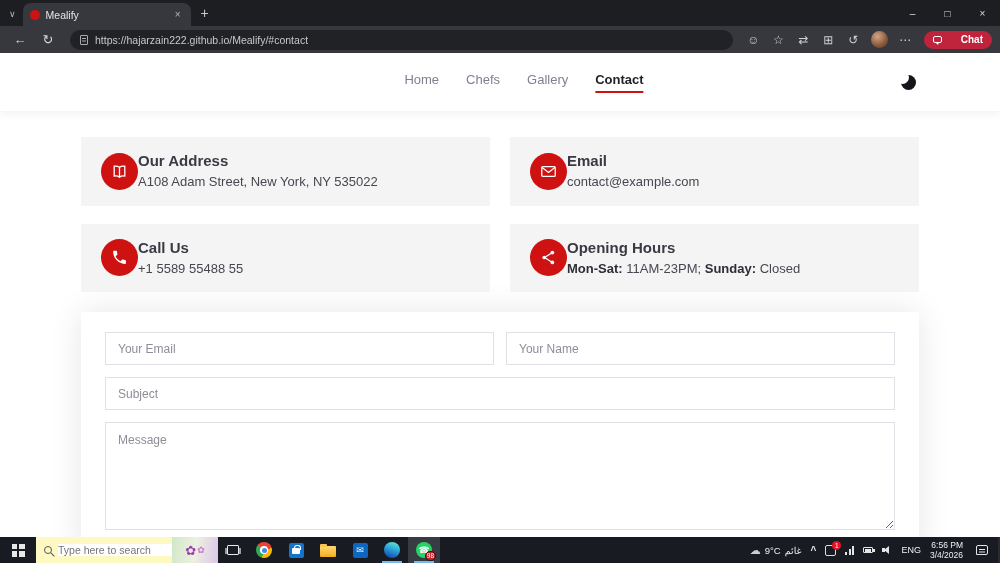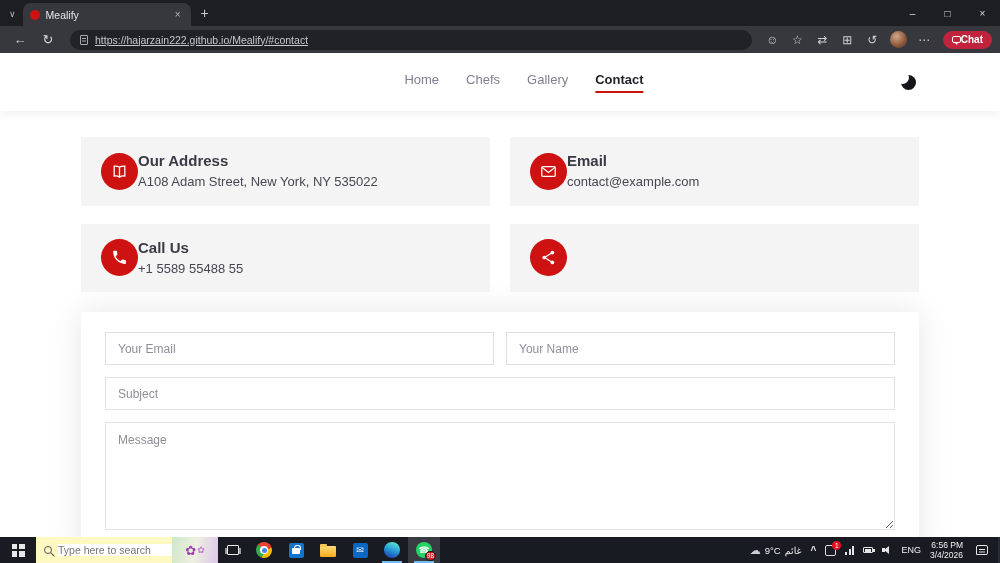--- a/index.html
+++ b/index.html
@@ -18,24 +18,24 @@
   .new-tab { color:#c9c9cd; font-size:14px; padding:0 10px 5px 10px; }
   .win-controls { position:absolute; right:0; top:0; height:26px; display:flex; }
   .win-btn { width:35px; height:26px; display:flex; align-items:center; justify-content:center; color:#dcdcde; font-size:10px; }
 
   
   .toolbar { height:27px; background:#36383d; display:flex; align-items:center; padding:0 8px; gap:4px; flex:none; }
   .nav-btn { color:#d6d6da; font-size:13px; width:24px; text-align:center; }
   .urlbar { flex:1; height:20px; background:#202225; border-radius:10px; display:flex; align-items:center; padding:0 10px; gap:7px; margin:0 6px; }
   .doc-icon { width:8px; height:10px; border:1.2px solid #a9a9af; border-radius:1px; position:relative; flex:none; }
   .doc-icon::after { content:''; position:absolute; left:1px; top:2px; width:4px; height:1px; background:#a9a9af; box-shadow:0 2.5px 0 #a9a9af; }
-  .url-text { color:#c7c8cc; font-size:10.5px; white-space:nowrap; overflow:hidden;text-decoration:underline; }
+  .url-text { color:#c7c8cc; font-size:10.5px; white-space:nowrap; overflow:hidden; }
   .tool-icon { color:#cfcfd4; font-size:12px; width:21px; text-align:center; }
   .avatar { width:17px; height:17px; border-radius:50%; background:radial-gradient(circle at 38% 32%, #d2a88a, #8a5638 60%, #5e3a26); margin:0 3px; flex:none; }
-  .chat-btn { background:#c0233c; color:#fff; height:18px; border-radius:9px; display:flex; align-items:center; gap:0; padding:0 9px; font-size:10px; font-weight:bold; margin-left:4px; }
+  .chat-btn { background:#c0233c; color:#fff; height:18px; border-radius:9px; display:flex; align-items:center; gap:19px; padding:0 9px; font-size:10px; font-weight:bold; margin-left:4px; }
   .bubble { width:9px; height:7px; border:1.3px solid #fff; border-radius:2px; position:relative; }
   .bubble::after { content:''; position:absolute; left:1px; bottom:-3px; border-left:3px solid transparent; border-right:1px solid transparent; border-top:3px solid #fff; }
 
   
   .viewport { flex:1; background:#fff; overflow:hidden; position:relative; }
 
   .site-header { height:58px; background:#fff; box-shadow:0 2px 10px rgba(0,0,0,0.07); position:relative; display:flex; align-items:center; z-index:2; }
   .logo { margin-left:78px; font-size:23px; font-weight:bold; color:#2a2a36; letter-spacing:0.3px; }
   .logo .dot { color:#ce1212; }
   .site-nav { position:absolute; left:calc(50% + 24px); transform:translateX(-50%); display:flex; gap:27px; align-items:center; }
@@ -206,20 +206,24 @@
 
       <div class="card">
         <div class="card-icon">
           <svg viewBox="0 0 24 24" fill="#fff">
               <circle cx="17.5" cy="5" r="2.6"></circle>
               <circle cx="6" cy="12" r="2.6"></circle>
               <circle cx="17.5" cy="19" r="2.6"></circle>
               <path d="M8 11l8-5M8 13l8 5" stroke="#fff" stroke-width="1.8"></path>
             </svg>
         </div>
+        <div>
+          <div class="card-title">Opening Hours</div>
+          <div class="card-text"><b>Mon-Sat:</b><span> 11AM-23PM; </span><b>Sunday:</b><span> Closed</span></div>
+        </div>
       </div>
     </div>
 
     <div class="contact-form">
       <div class="form-row">
         <input type="text" placeholder="Your Email" style="">
         <input type="text" placeholder="Your Name" style="">
       </div>
       <input type="text" class="full" placeholder="Subject" style="">
       <textarea placeholder="Message" style=""></textarea>

